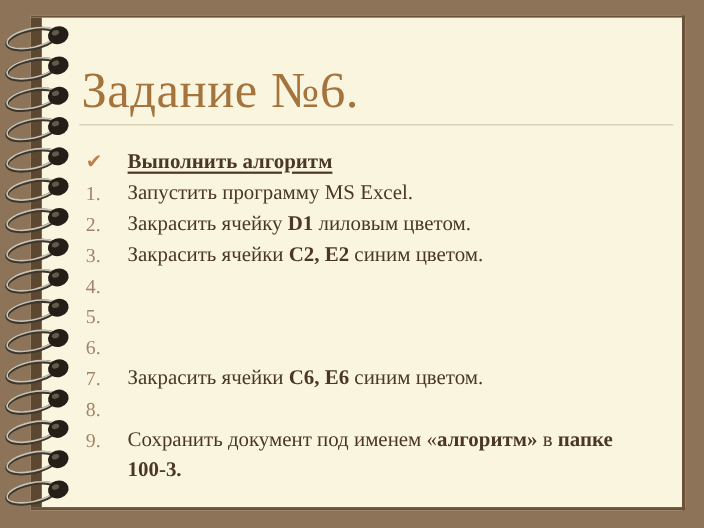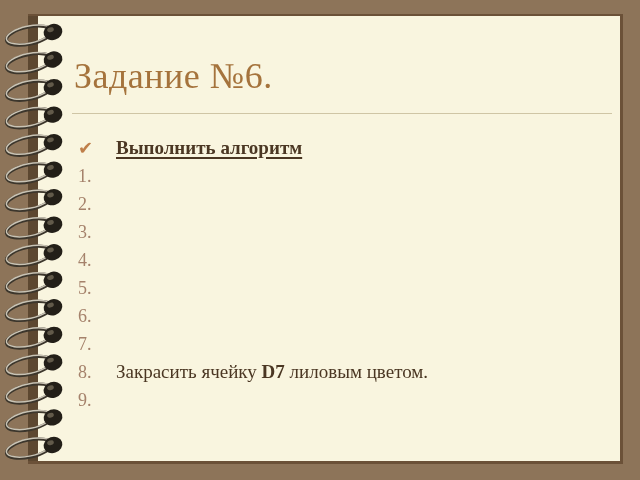--- a/index.html
+++ b/index.html
@@ -24,21 +24,21 @@
   }
   
   .spirals{position:absolute;left:0;top:0;width:80px;height:480px;pointer-events:none;}
   .wire-dark{fill:none;stroke:var(--wire-dark,#3c362c);stroke-width:3.2px;}
   .wire-light{fill:none;stroke:var(--wire-light,#c9c3b4);stroke-width:1.5px;}
   .hole{fill:var(--hole,#231f18);}
   .hole-hi{fill:#6d6553;opacity:.85;}
   
   .title{
     position:absolute;left:46px;top:40px;margin:0;
-    font-size:36px;font-weight:normal;line-height:1.15;
+    font-size:46px;font-weight:normal;line-height:1.15;
     color:var(--title,#a5733c);letter-spacing:.5px;
   }
   .divider{
     position:absolute;left:44px;top:97px;width:540px;height:0;
     border:none;border-top:1px solid var(--divider,#cfc5a5);margin:0;
   }
   
   .content{
     position:absolute;left:0;top:118px;right:6px;
     color:var(--text,#4b3723);font-size:19px;line-height:28px;
@@ -73,53 +73,57 @@
     <hr class="divider">
 
     <div class="content">
       <div class="row">
         <span class="marker check">✔</span>
         <span class="txt hdr">Выполнить алгоритм</span>
       </div>
       <ol class="items">
   <li class="row">
     <span class="marker num">1.</span>
+    <span class="txt"><span>Запустить программу MS Excel.</span></span>
   </li>
 
   <li class="row">
     <span class="marker num">2.</span>
+    <span class="txt"><span>Закрасить ячейку </span><b>D1</b><span> лиловым цветом.</span></span>
   </li>
 
   <li class="row">
     <span class="marker num">3.</span>
+    <span class="txt"><span>Закрасить ячейки </span><b>C2, E2</b><span> синим цветом.</span></span>
   </li>
 
   <li class="row">
     <span class="marker num">4.</span>
   </li>
 
   <li class="row">
     <span class="marker num">5.</span>
   </li>
 
   <li class="row">
     <span class="marker num">6.</span>
   </li>
 
   <li class="row">
     <span class="marker num">7.</span>
+    <span class="txt"><span>Закрасить ячейки </span><b>C6, E6</b><span> синим цветом.</span></span>
   </li>
 
   <li class="row">
     <span class="marker num">8.</span>
-    <span class="txt"><span>Закрасить ячейку </span><b>D7</b><span> лиловым цветом.</span></span>
   </li>
 
   <li class="row">
     <span class="marker num">9.</span>
+    <span class="txt"><span>Сохранить документ под именем «</span><b>алгоритм»</b><span> в </span><b>папке 100-3.</b></span>
   </li>
 </ol>
     </div>
   </div>
 
   <svg class="spirals" viewBox="0 0 80 480" aria-hidden="true">
     <defs>
       <g id="loop">
         <ellipse class="wire-dark" cx="29" cy="13.6" rx="23" ry="8.5" transform="rotate(-12 29 13.6)"></ellipse>
         <ellipse class="wire-light" cx="29" cy="12.6" rx="23" ry="8.5" transform="rotate(-12 29 12.6)"></ellipse>

